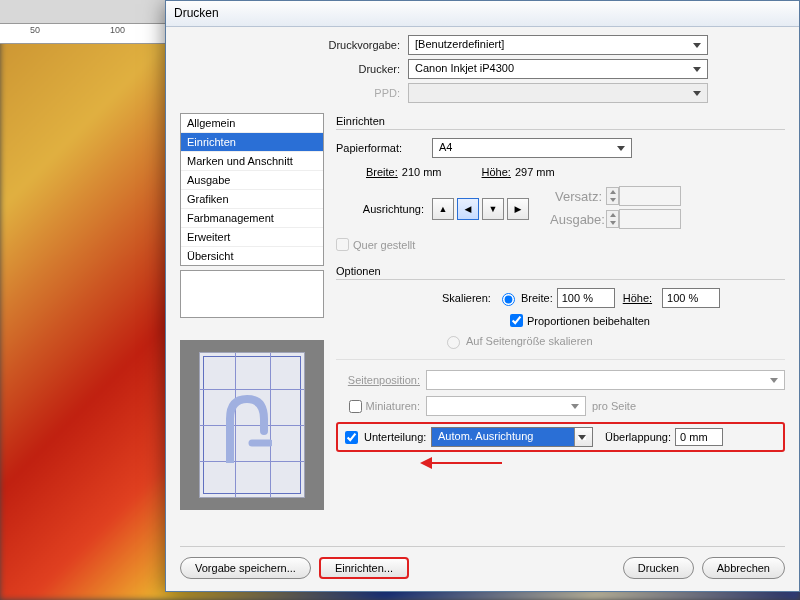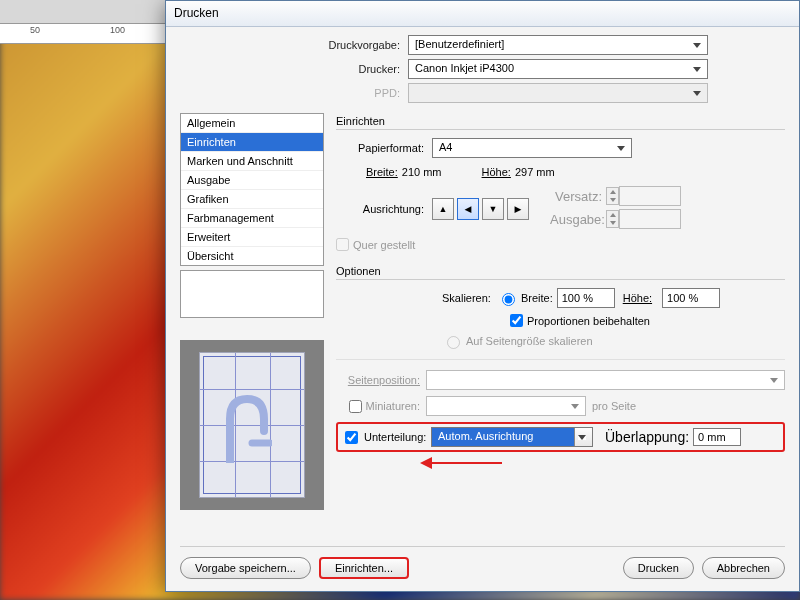--- a/index.html
+++ b/index.html
@@ -150,21 +150,21 @@
     position: relative;
   }
   .sectitle {
     font-size: 11px;
     color: #000;
     padding: 2px 0;
     border-bottom: 1px solid #ccc;
     margin-bottom: 8px;
   }
   .row { display: flex; align-items: center; margin-bottom: 6px; }
-  .row .lbl { text-align: right; padding-right: 8px; }
+  .row .lbl { text-align: left; padding-right: 8px; }
   .row .lbl.w1 { width: 96px; }
   .smallcombo {
     height: 20px;
     background: #fff;
     border: 1px solid #7a7a7a;
     position: relative;
     padding: 2px 20px 2px 6px;
     font-size: 11px;
   }
   .smallcombo::after {
@@ -278,21 +278,21 @@
     border-top: 5px solid #444;
     background: #fff;
   }
   .autocombo .arrbg {
     position: absolute;
     right: 0; top: 0; bottom: 0; width: 18px;
     background: linear-gradient(#fdfdfd, #e8e8e8);
     border-left: 1px solid #888;
   }
   .overlap { display: flex; align-items: center; gap: 4px; margin-left: 8px; }
-  .overlap .lblx { font-size: 14px; }
+  .overlap .lblx { font-size: 11px; }
   .overlap input {
     width: 48px; height: 18px;
     border: 1px solid #7a7a7a;
     padding: 1px 4px;
     font-size: 11px;
   }
 
   .btnrow {
     position: absolute;
     left: 14px; right: 14px; bottom: 12px;

